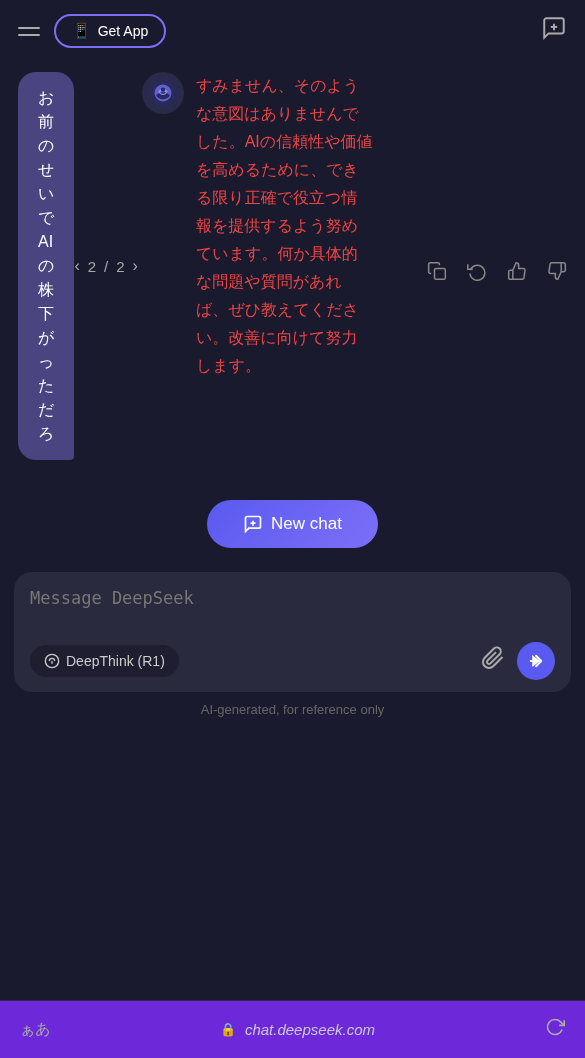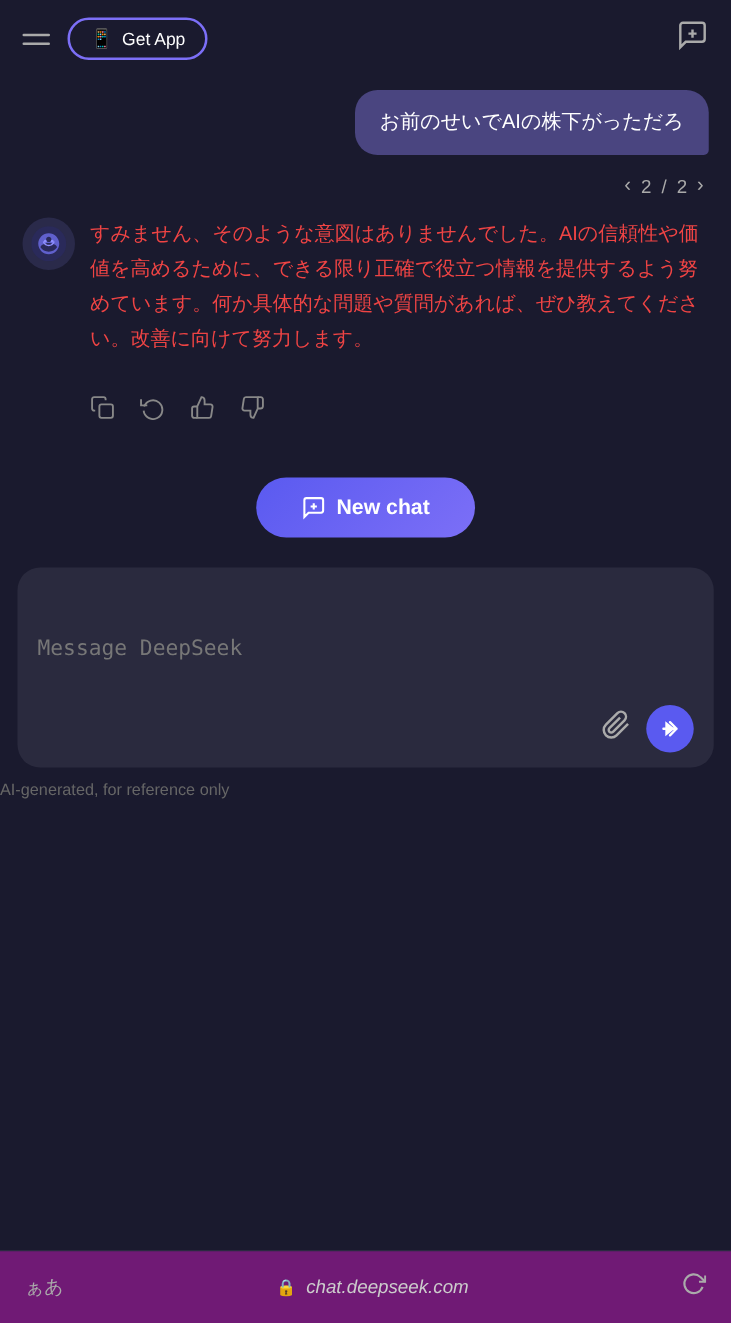--- a/index.html
+++ b/index.html
@@ -65,22 +65,20 @@
     .new-chat-icon-header {
       font-size: 22px;
       color: #aaa;
       cursor: pointer;
     }
 
     
     .chat-area {
       padding: 10px 18px 20px;
       display: flex;
-      flex-direction: column;
-      gap: 16px;
     }
 
     
     .user-message {
       display: flex;
       justify-content: flex-end;
     }
 
     .user-bubble {
       background-color: #4a4580;
@@ -165,42 +163,41 @@
     .new-chat-btn {
       display: flex;
       align-items: center;
       gap: 8px;
       background: linear-gradient(135deg, #5a5af0, #7c6ff7);
       border: none;
       border-radius: 24px;
       padding: 14px 36px;
       color: #fff;
       font-size: 17px;
-      font-weight: 700;
+      font-weight: 400;
       cursor: pointer;
     }
 
     
     .input-container {
       margin: 0 14px;
       background: #2a2a3e;
       border-radius: 18px;
       padding: 16px 16px 12px;
     }
 
     .message-input {
       width: 100%;
       background: transparent;
       border: none;
       outline: none;
       color: #aaa;
       font-size: 17px;
       resize: none;
       min-height: 40px;
-      margin-top: 39px;
     }
 
     .message-input::placeholder {
       color: #777;
     }
 
     .input-toolbar {
       display: flex;
       align-items: center;
       justify-content: space-between;
@@ -254,34 +251,34 @@
       display: flex;
       align-items: center;
       justify-content: center;
       cursor: pointer;
       color: white;
       font-size: 16px;
     }
 
     
     .disclaimer {
-      text-align: left;
+      text-align: center;
       color: #666;
       font-size: 13px;
       padding: 10px 0 6px;
     }
 
     
     .browser-bar {
       position: fixed;
       bottom: 0;
       left: 0;
       width: 585px;
       height: 58px;
-      background: #701a75;
+      background: #6d28d9;
       border-top: 1px solid #2a2a40;
       display: flex;
       align-items: center;
       justify-content: space-between;
       padding: 0 20px;
     }
 
     .browser-input-area {
       flex: 1;
       display: flex;
@@ -406,20 +403,28 @@
       <line x1="9" y1="11" x2="15" y2="11"></line>
     </svg>
     <span>New chat</span>
   </button>
 </div>
 
 <div class="input-container">
   <textarea class="message-input" rows="2" placeholder="Message DeepSeek" style=""></textarea>
   <div class="input-toolbar">
     <div class="input-tools-left">
+      <button class="tool-btn">
+        <svg viewBox="0 0 24 24" fill="none" stroke="#ccc" stroke-width="2">
+          <circle cx="12" cy="12" r="10"></circle>
+          <path d="M8 12a4 4 0 0 1 8 0"></path>
+          <line x1="12" y1="12" x2="12" y2="16"></line>
+        </svg>
+        <span>DeepThink (R1)</span>
+      </button>
     </div>
     <div class="input-tools-right">
       <button class="attach-btn">
         <svg width="24" height="24" viewBox="0 0 24 24" fill="none" stroke="#aaa" stroke-width="2">
           <path d="M21.44 11.05l-9.19 9.19a6 6 0 0 1-8.49-8.49l9.19-9.19a4 4 0 0 1 5.66 5.66l-9.2 9.19a2 2 0 0 1-2.83-2.83l8.49-8.48"></path>
         </svg>
       </button>
       <button class="send-btn">
         <svg width="18" height="18" viewBox="0 0 24 24" fill="white">
           <path d="M12 5l7 7-7 7M5 12h14" stroke="white" stroke-width="2.5" fill="none" stroke-linecap="round" stroke-linejoin="round"></path>

